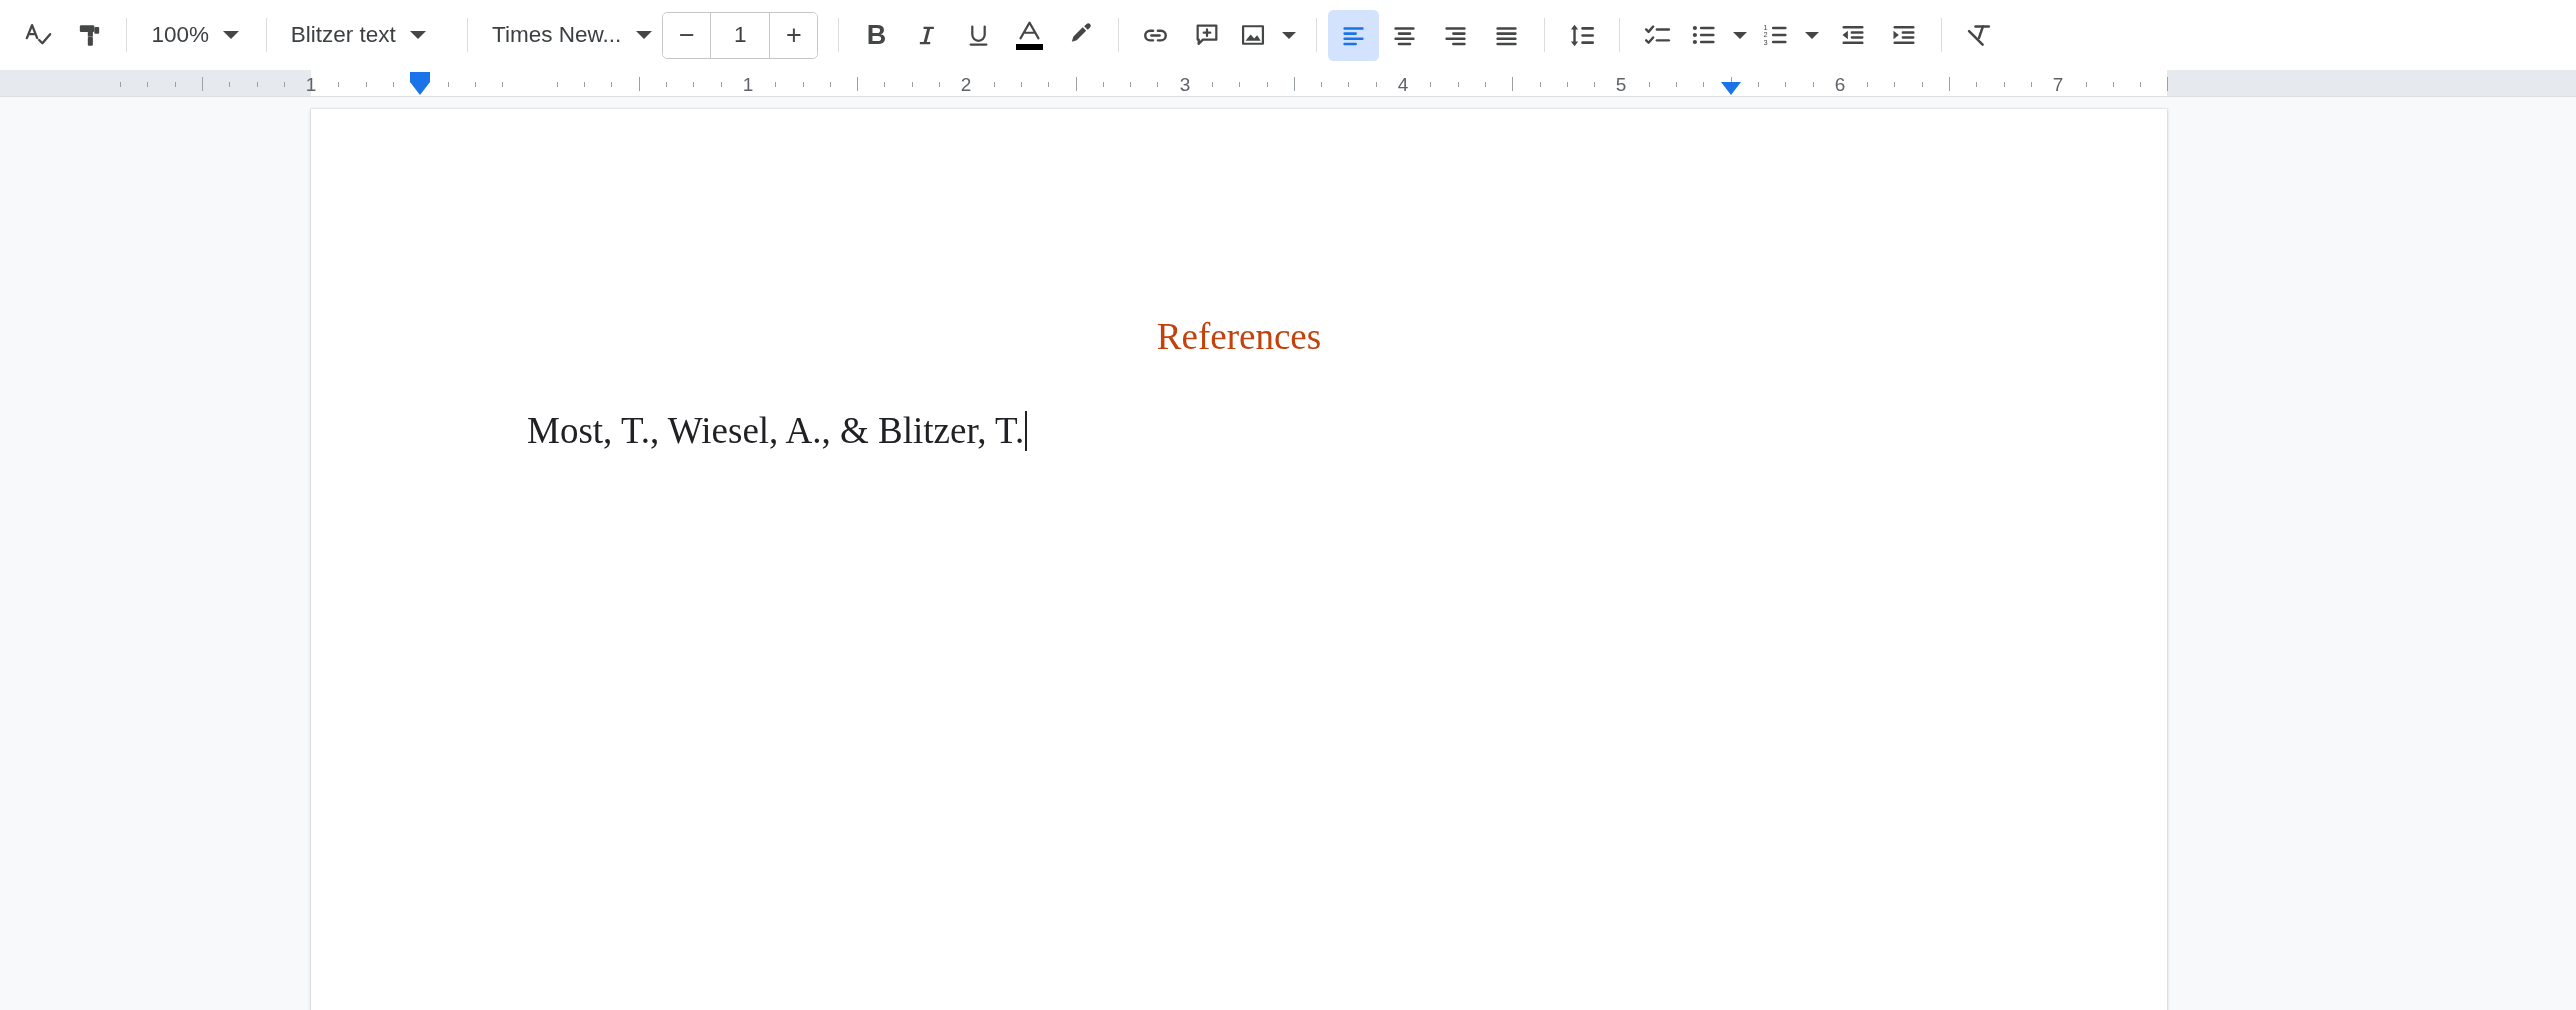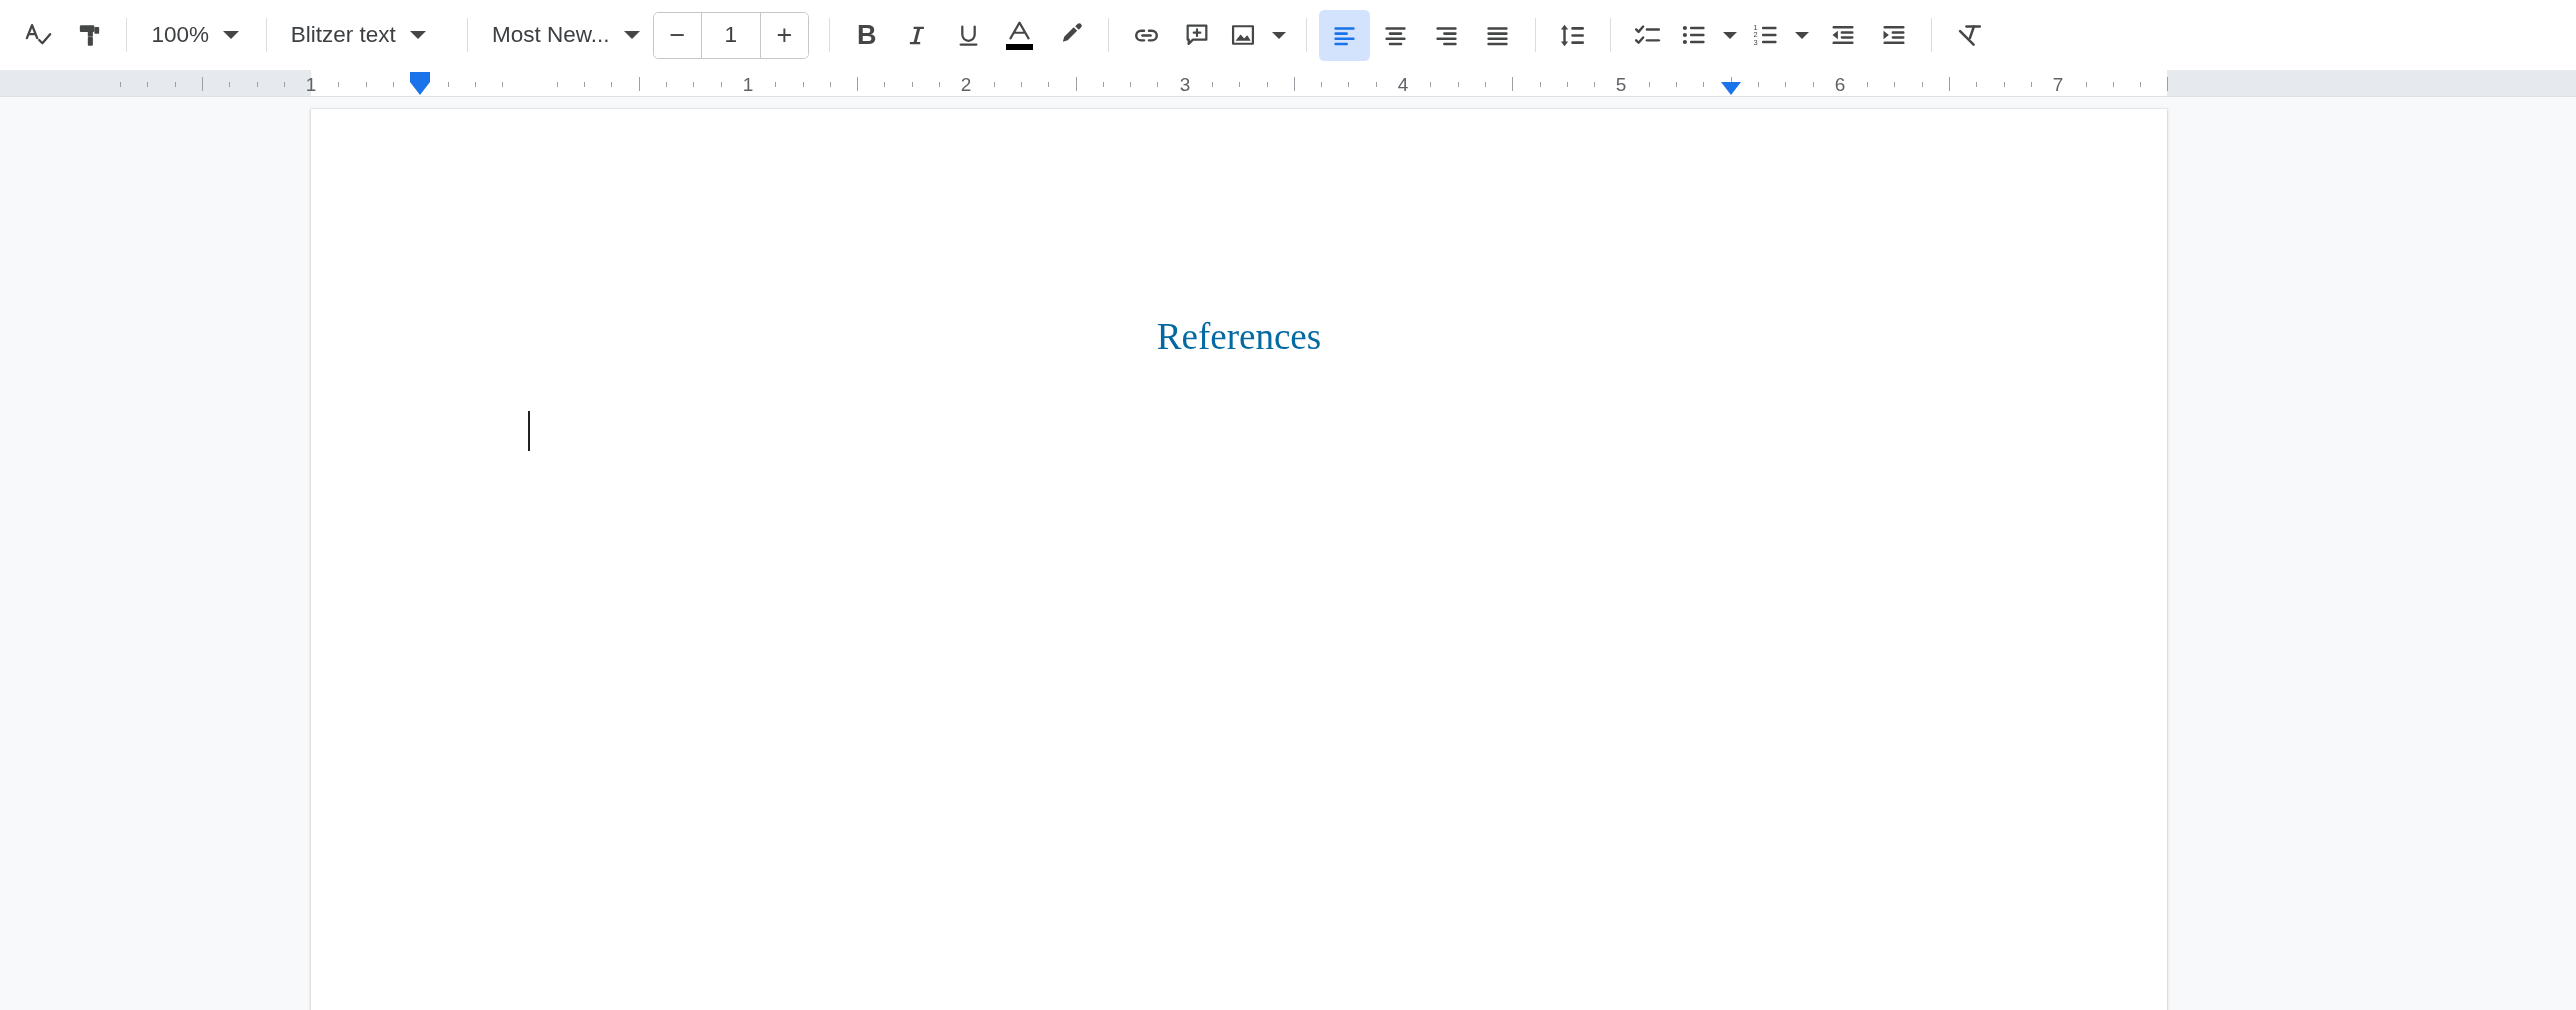--- a/index.html
+++ b/index.html
@@ -181,21 +181,21 @@
   .doc-body {
     position: absolute;
     left: 216px;
     right: 216px;
     top: 209px;
   }
   .doc-h {
     text-align: center;
     font-family: "Liberation Serif", serif;
     font-size: 37px;
-    color: #0369a1;
+    color: #c2410c;
     line-height: 1.0;
   }
   .doc-p {
     margin-top: 56px;
     font-family: "Liberation Serif", serif;
     font-size: 37px;
     color: #202124;
     line-height: 1.0;
     text-indent: 0;
     position: relative;
@@ -245,21 +245,21 @@
   <div class="tb-sep"></div>
 
   <div class="combo combo-style">
     <span class="combo-label">Blitzer text</span>
     <span class="caret"></span>
   </div>
 
   <div class="tb-sep"></div>
 
   <div class="combo combo-font">
-    <span class="combo-label">Most New...</span>
+    <span class="combo-label">Times New...</span>
     <span class="caret"></span>
   </div>
 
   <div class="fontsize">
     <div class="fs-btn">−</div>
     <div class="fs-val">1</div>
     <div class="fs-btn">+</div>
   </div>
 
   <div class="tb-sep" style="margin-left:20px;"></div>
@@ -559,17 +559,17 @@
     </div>
   <div class="indent-first" id="ind-first" style="left: 420px;"></div>
   <div class="indent-left" id="ind-left" style="left: 420px;"></div>
   <div class="indent-right" id="ind-right" style="left: 1731px;"></div>
 </div>
 
 <div class="doc-area">
   <div class="page">
     <div class="doc-body">
       <div class="doc-h">References</div>
-      <div class="doc-p"><span class="caret-bar"></span></div>
+      <div class="doc-p"><span>Most, T., Wiesel, A., &amp; Blitzer, T.</span><span class="caret-bar"></span></div>
     </div>
   </div>
 </div>
 
 
 </body></html>

